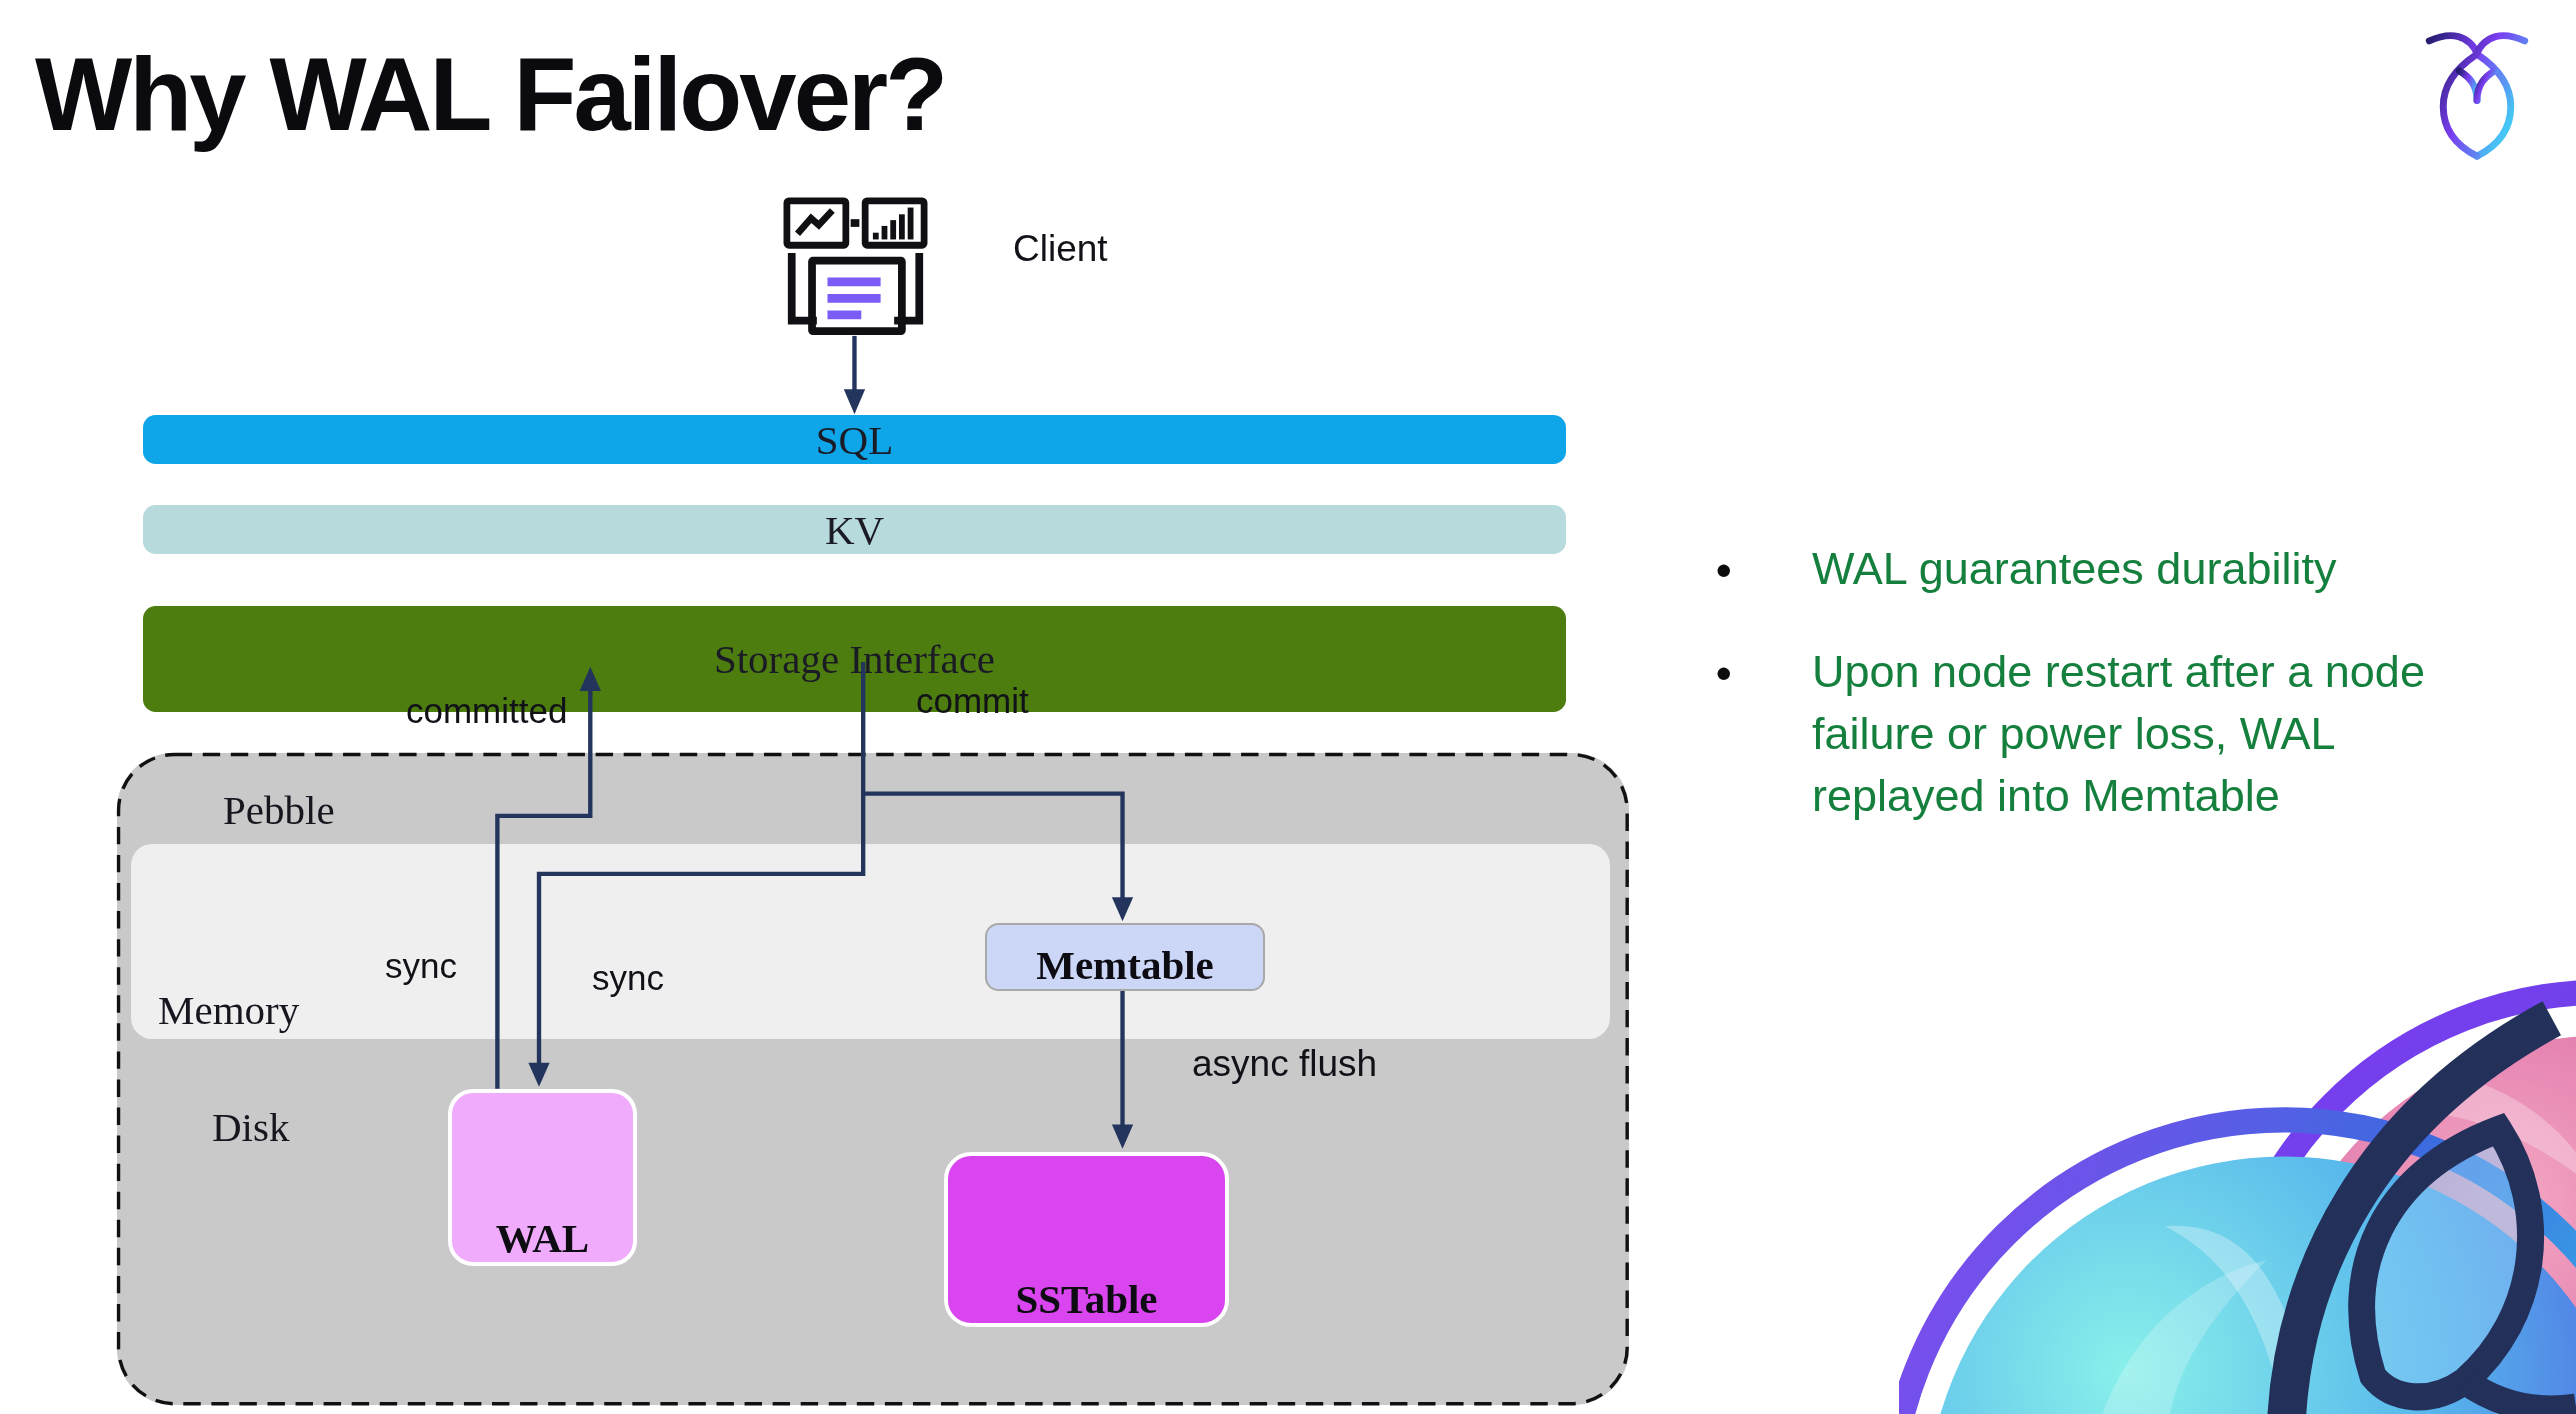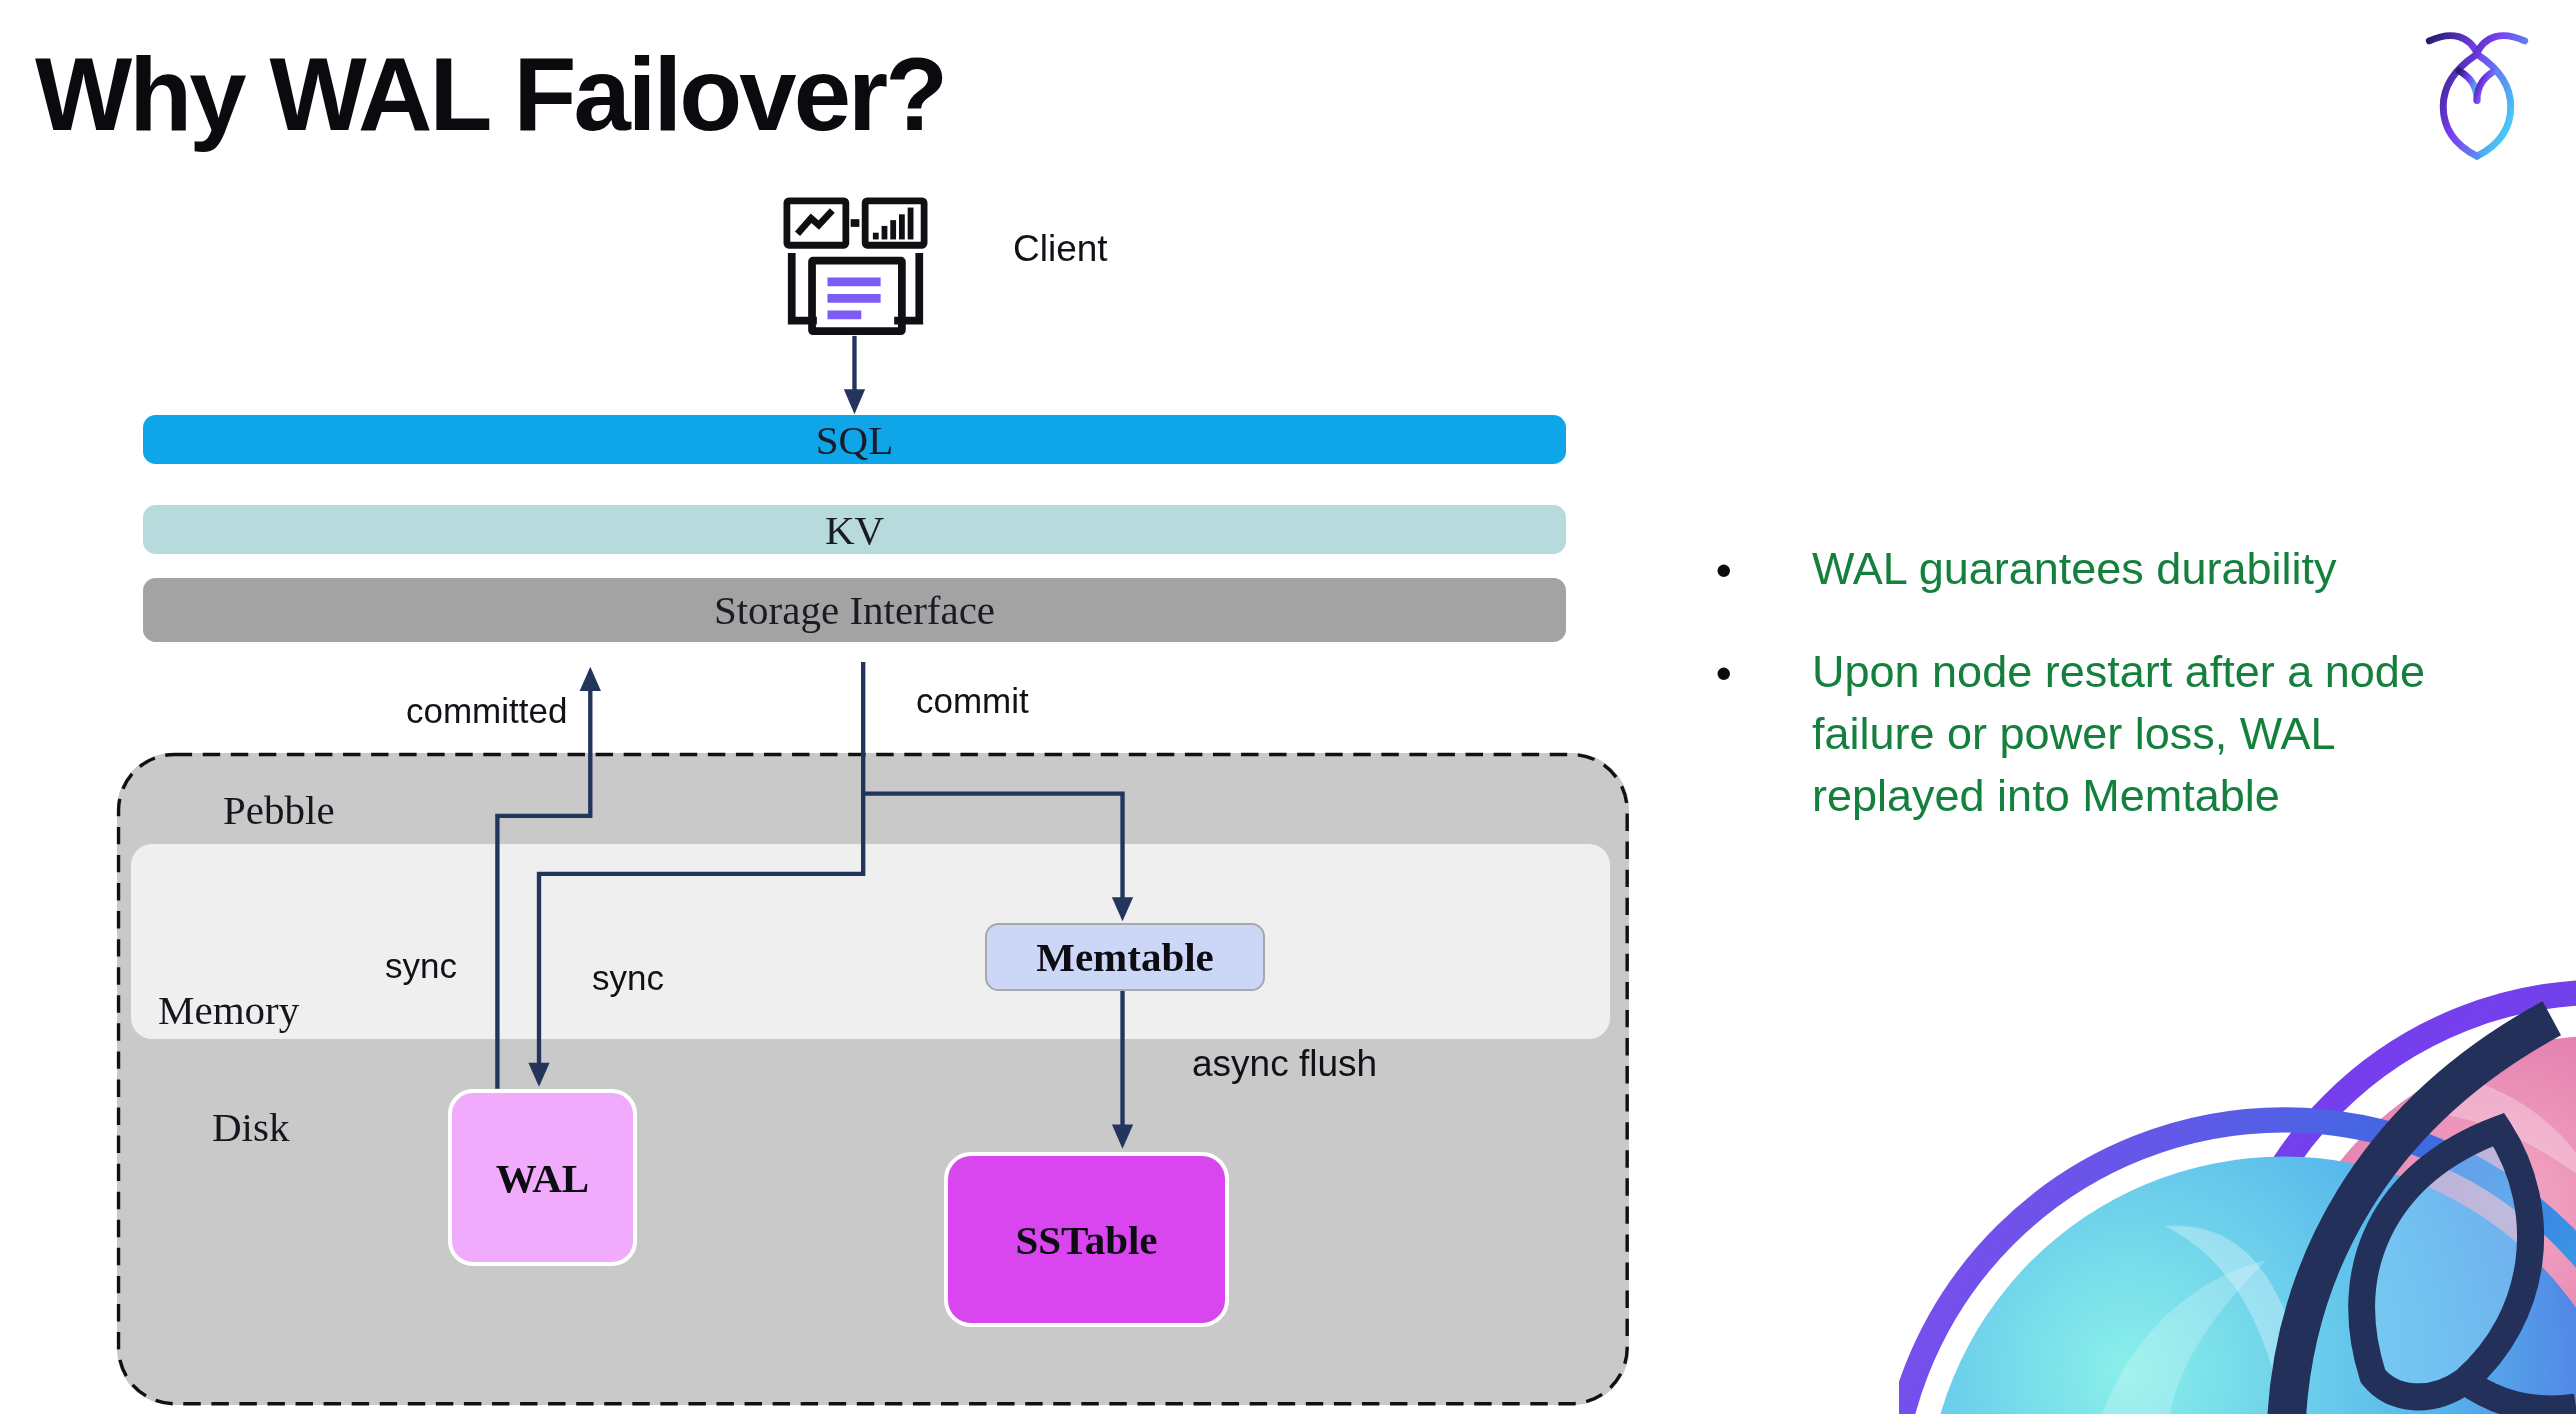--- a/index.html
+++ b/index.html
@@ -20,40 +20,40 @@
   .client-label{left:1013px;top:228px;font-size:37px;color:#111118;}
   
   .bar{
     left:143px;width:1423px;border-radius:12.6px;display:flex;
     align-items:center;justify-content:center;
     font-family:"Liberation Serif","DejaVu Serif",serif;
     font-size:41px;color:#1b1b26;z-index:2;
   }
   .bar-sql{top:415px;height:49px;background:#0ea5e9;}
   .bar-kv{top:505px;height:49px;background:#b7dbdc;}
-  .bar-storage{top:578px;height:64px;background:#a3a3a3;}
+  .bar-storage{top:606px;height:106px;background:#4d7c0f;}
   
   .pebble{
     left:117px;top:753px;width:1512px;height:652px;border-radius:56px;
     background:#c9c9c9;z-index:1;
   }
   .memory-band{
     left:131px;top:844px;width:1479px;height:195px;border-radius:21px;
     background:#efefef;z-index:2;
   }
   .serif-label{
     font-family:"Liberation Serif","DejaVu Serif",serif;
     font-size:41px;color:#16161f;z-index:6;
   }
   .lbl-pebble{left:223px;top:786px;}
   .lbl-memory{left:158px;top:986px;}
   .lbl-disk{left:212px;top:1103px;}
   
   .dbox{
-    display:flex;align-items:center;justify-content:center;
+    display:flex;align-items:flex-end;justify-content:center;
     font-family:"Liberation Serif","DejaVu Serif",serif;font-weight:700;
     font-size:41px;color:#0c0c12;z-index:5;
   }
   .box-wal{left:448px;top:1089px;width:181px;height:169px;border-radius:25px;
     background:#f0abfc;border:4.8px solid #ffffff;}
   .box-memtable{left:985px;top:923px;width:276px;height:64px;border-radius:13.5px;
     background:#ccd6f6;border:2.9px solid #a8a8a8;}
   .box-sstable{left:944px;top:1152px;width:277px;height:167px;border-radius:27px;
     background:#d946ef;border:4.8px solid #ffffff;}
   

